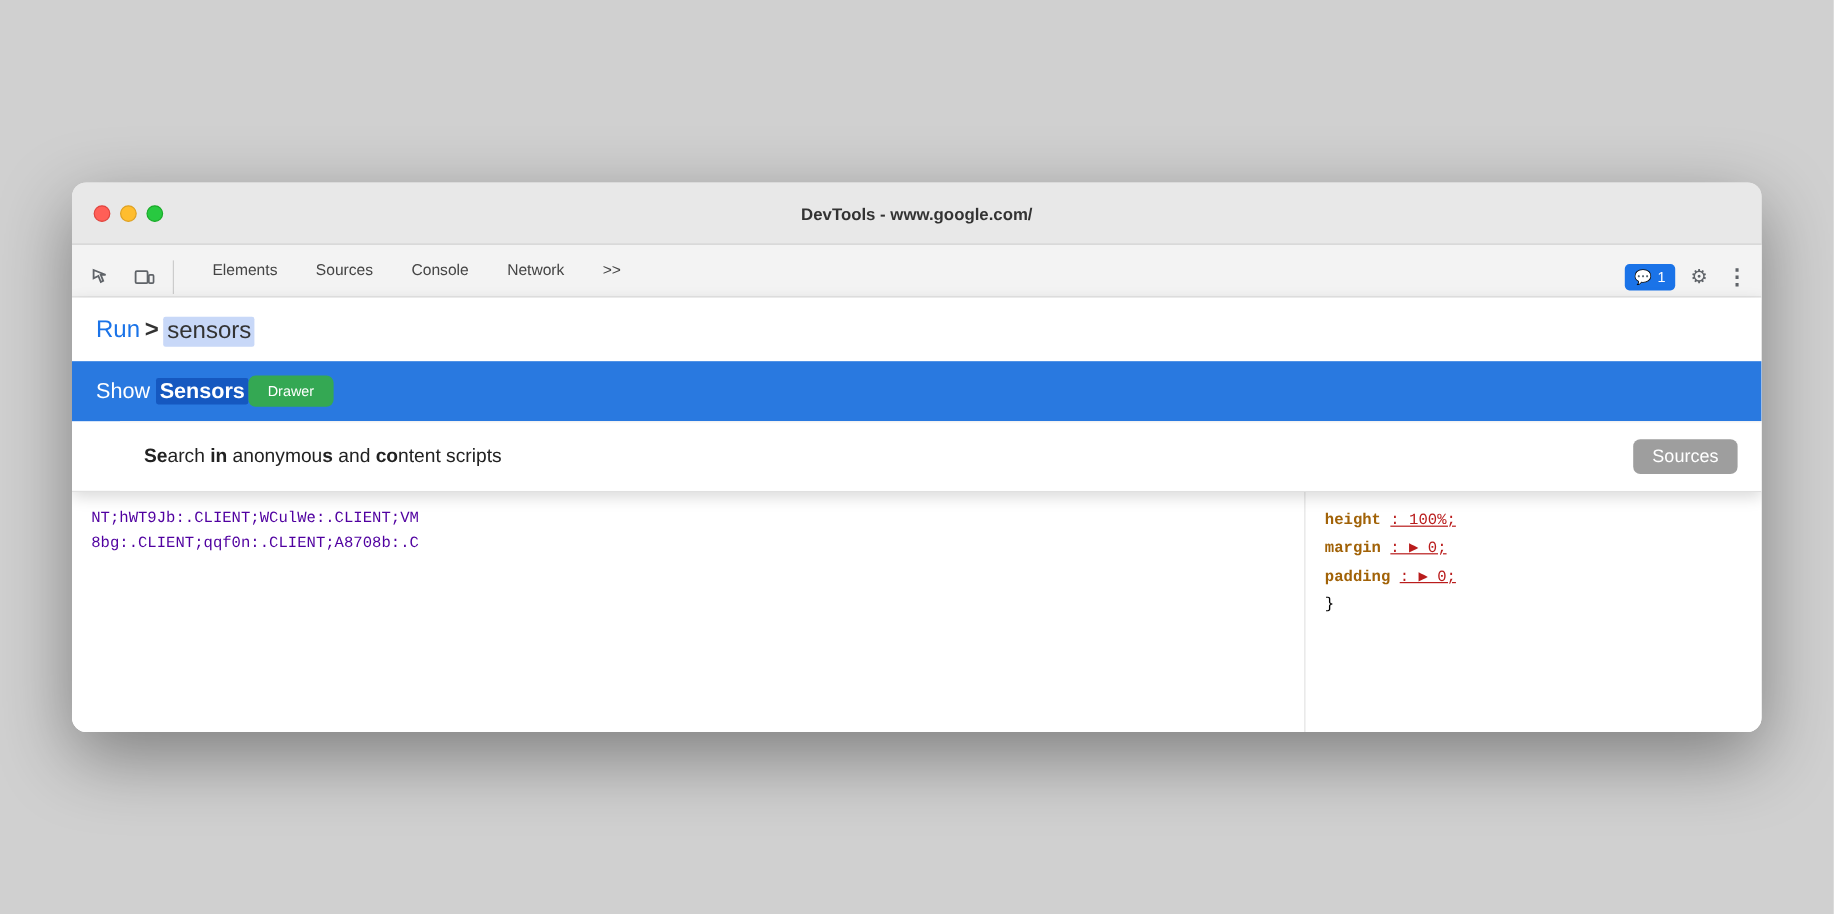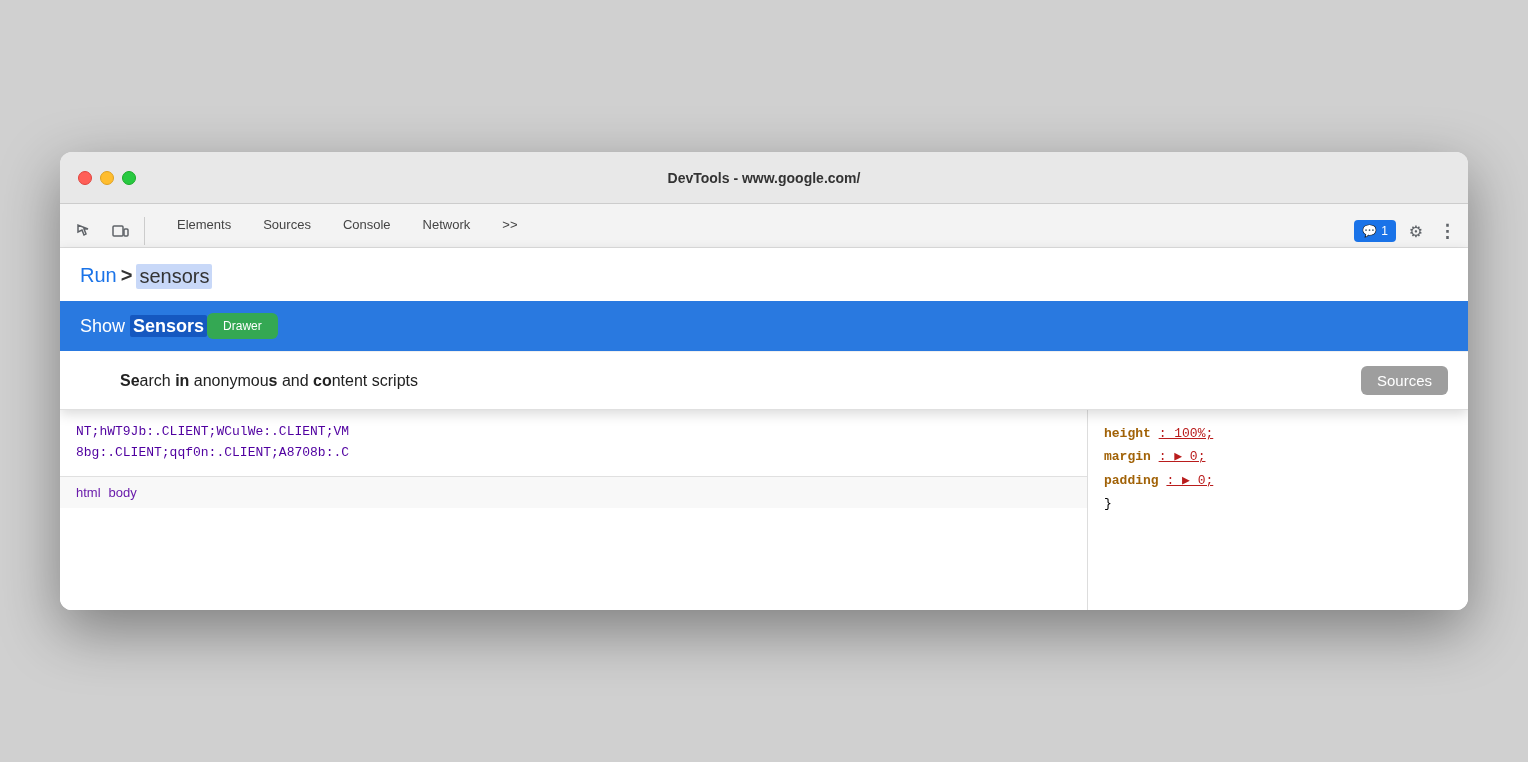--- a/index.html
+++ b/index.html
@@ -372,24 +372,20 @@
         <span class="result2-badge">Sources</span>
       </div>
     </div>
 
     <div class="main-content">
 
       <div class="dom-panel">
         <div class="dom-code">
           <div class="code-line">NT;hWT9Jb:.CLIENT;WCulWe:.CLIENT;VM</div>
           <div class="code-line">8bg:.CLIENT;qqf0n:.CLIENT;A8708b:.C</div>
-        </div>
-        <div class="breadcrumb-bar">
-          <span class="breadcrumb-item">html</span>
-          <span class="breadcrumb-item">body</span>
         </div>
       </div>
 
       <div class="styles-panel">
         <div class="css-prop">
           <div>
             <span class="css-prop-name">height</span>
             <span class="css-prop-value">: 100%;</span>
           </div>
           <div>

